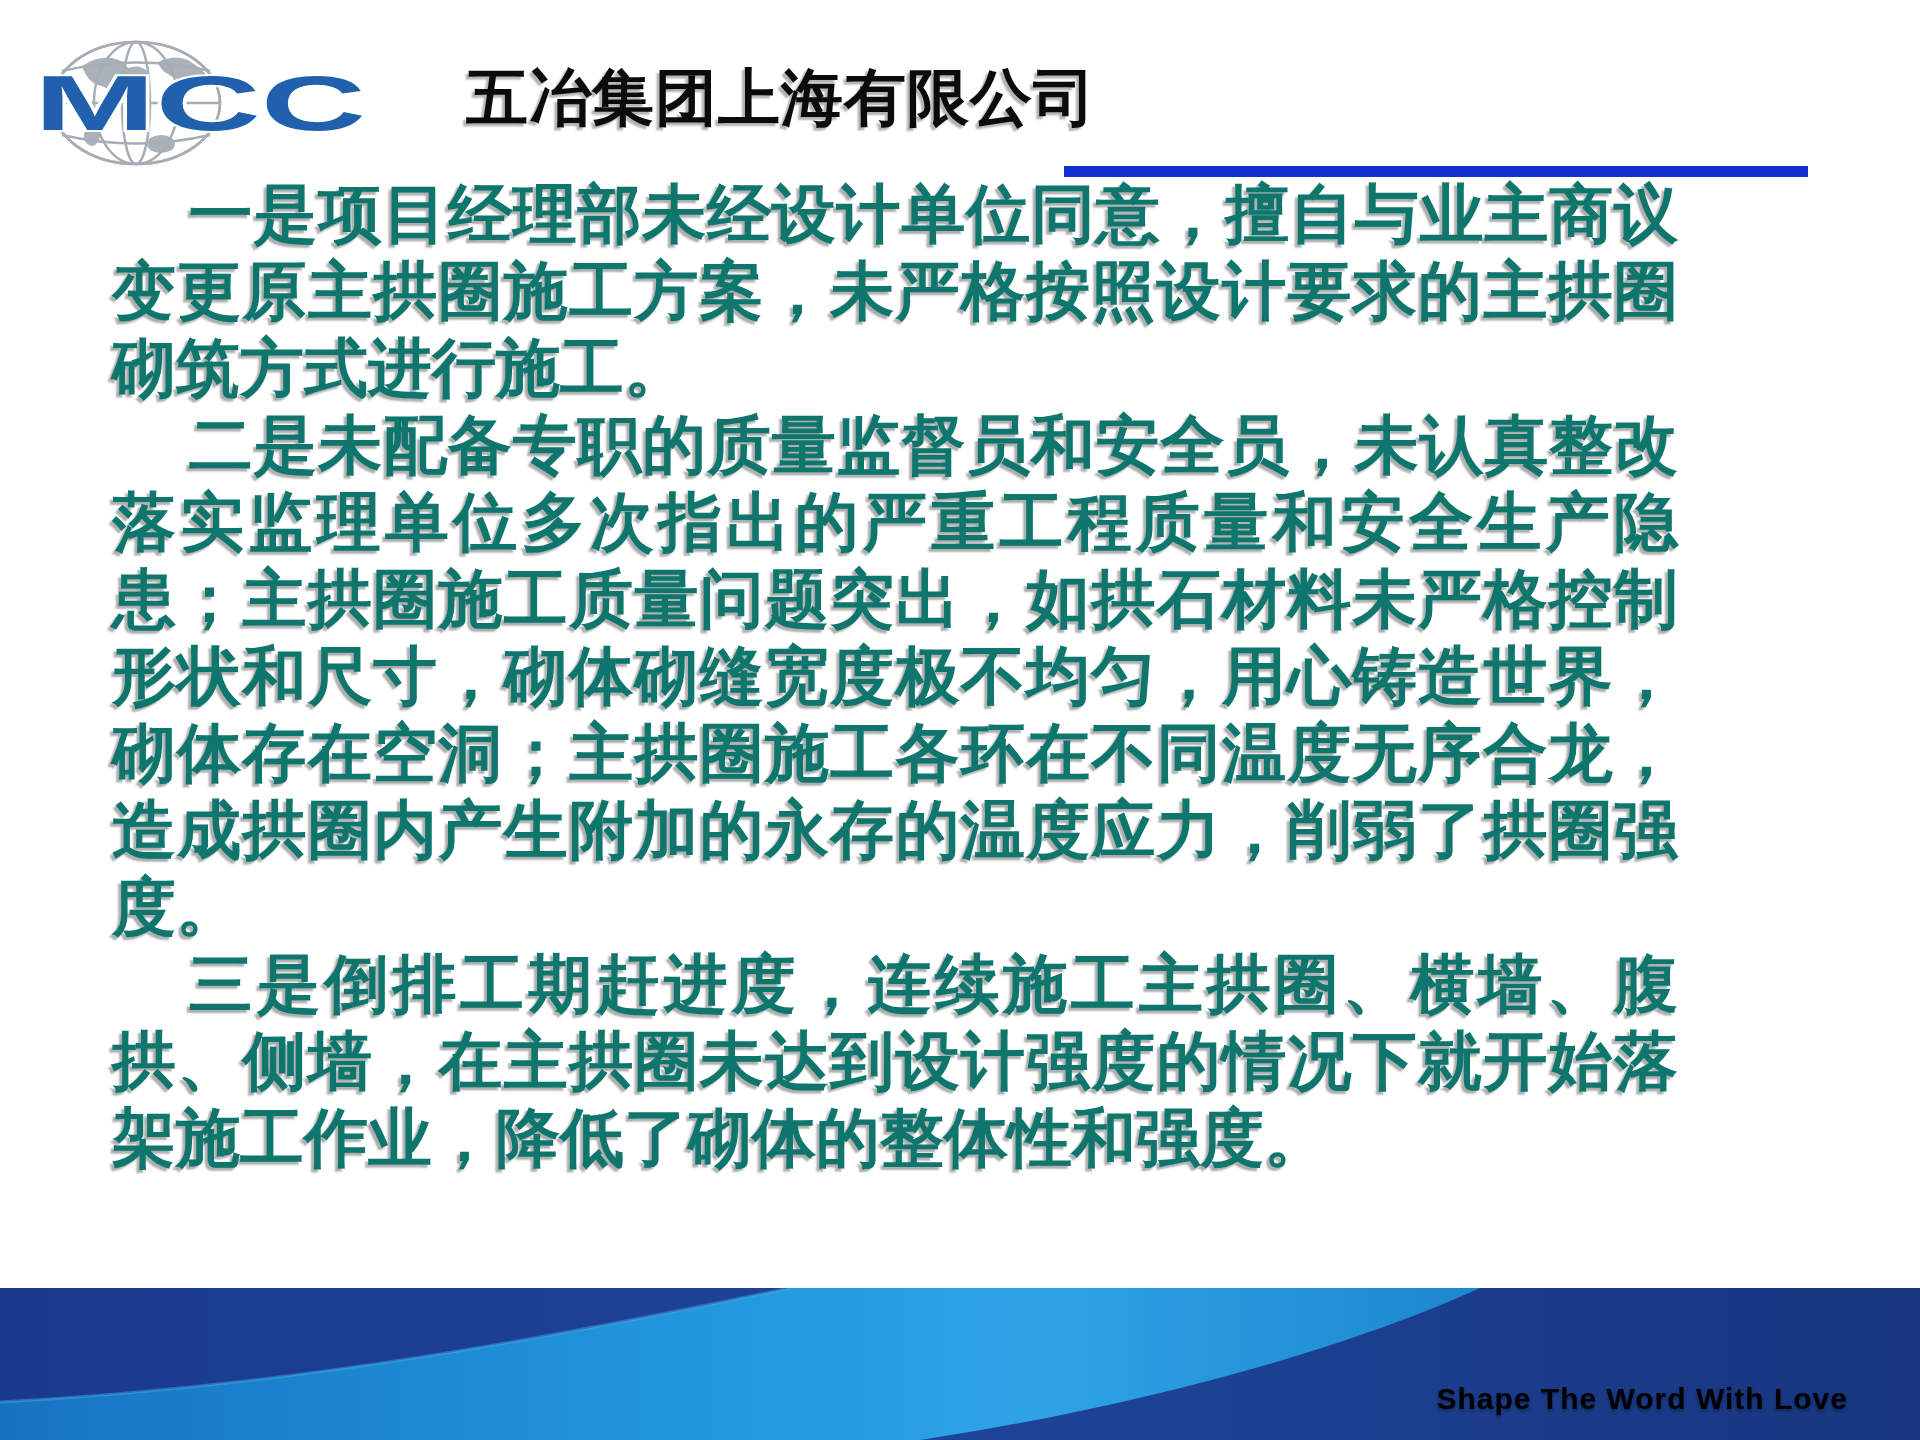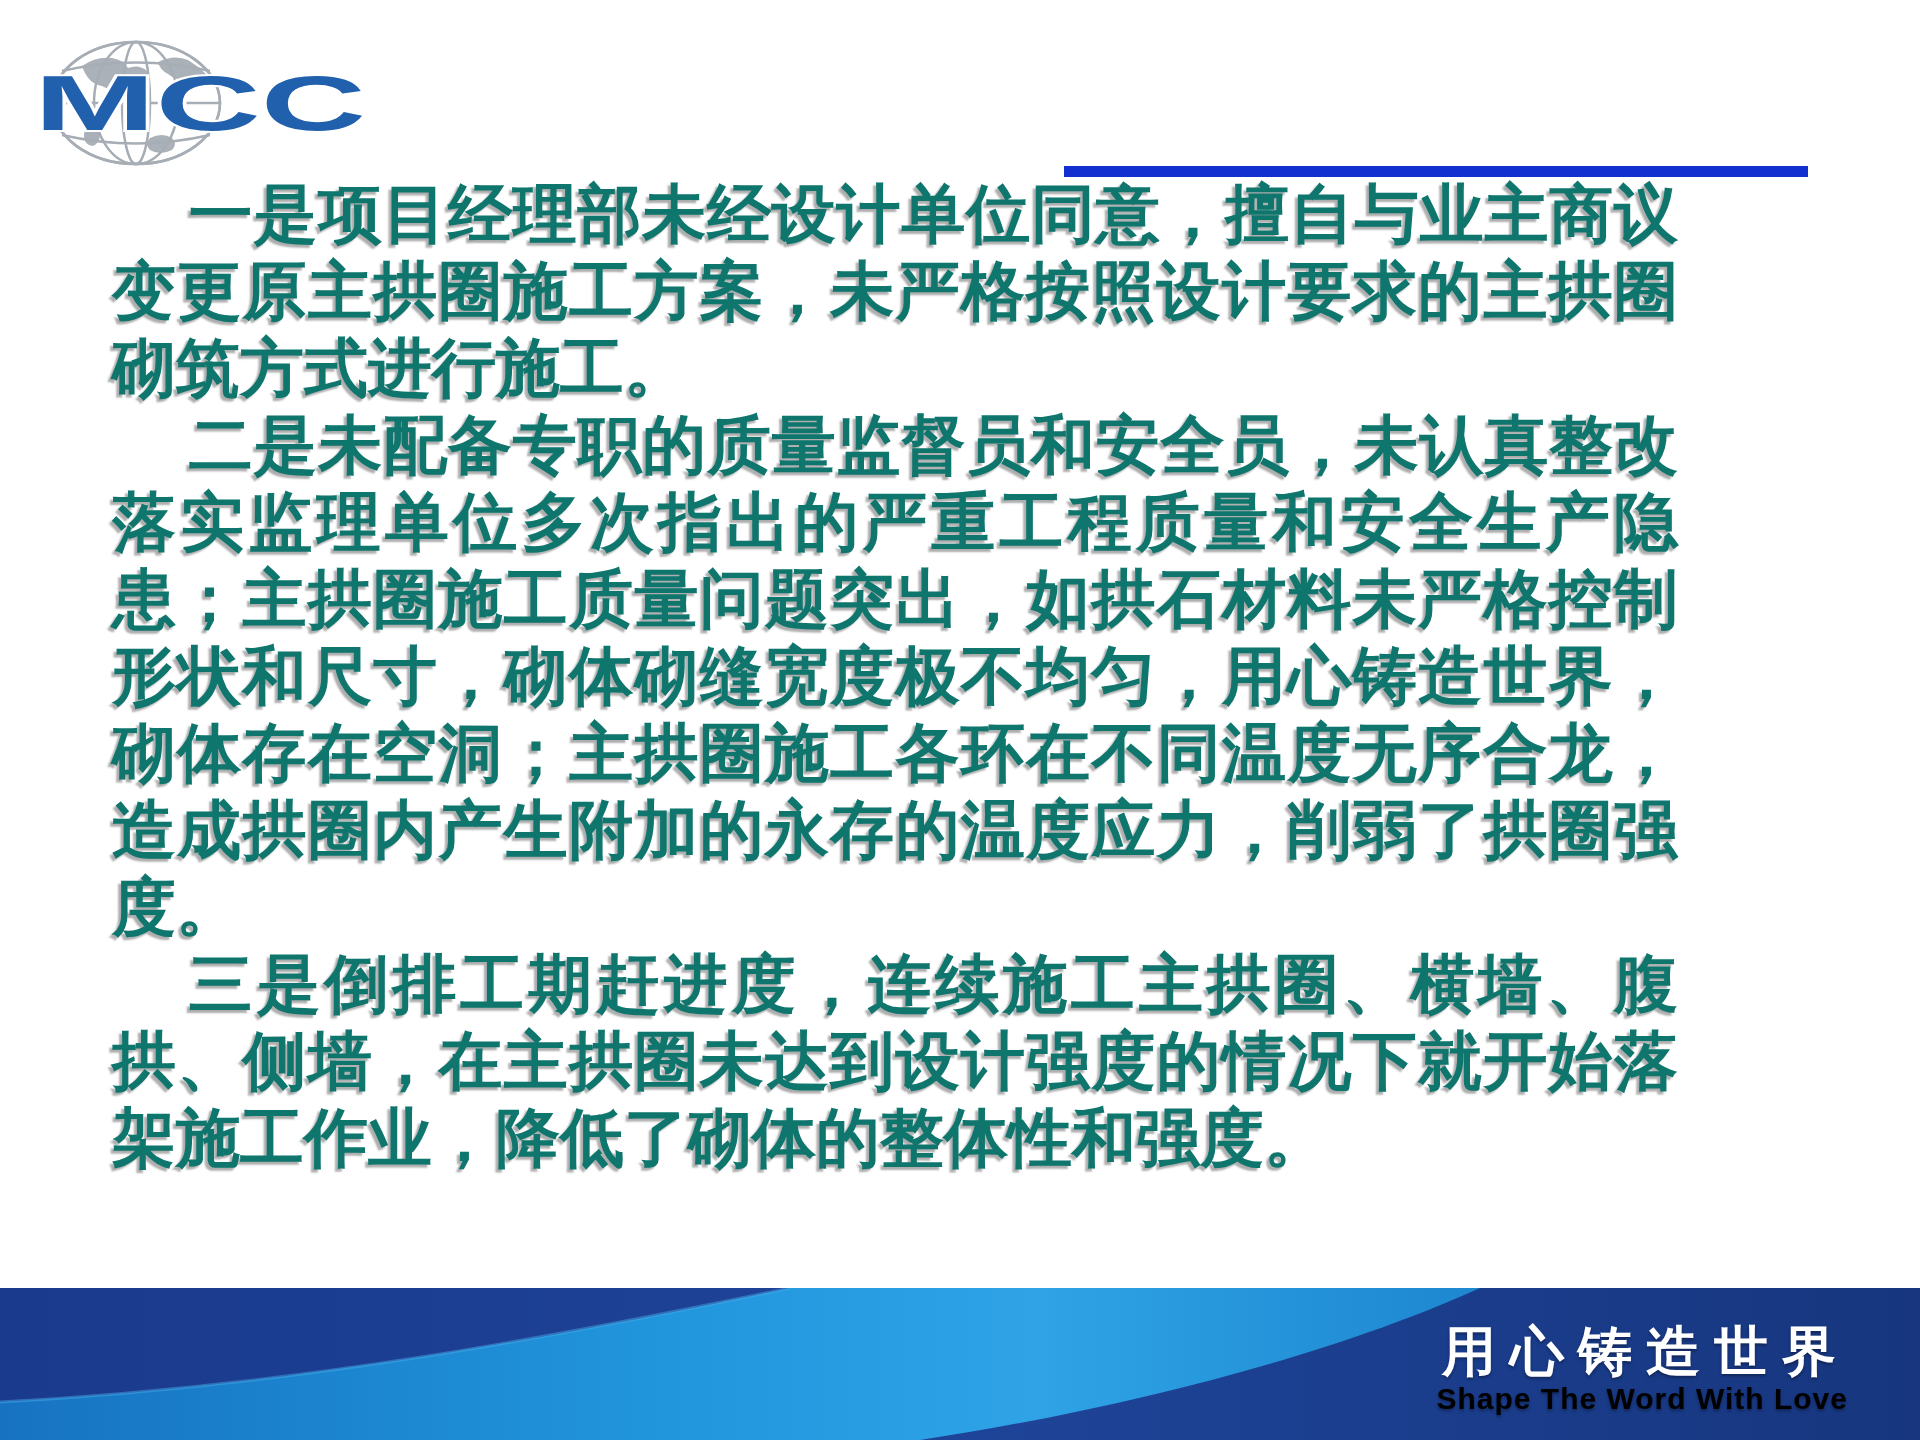--- a/index.html
+++ b/index.html
@@ -75,20 +75,21 @@
         <path d="M52 40 q14 -10 30 -8 q12 2 16 10 q10 -4 18 2 q6 6 2 12 q-10 8 -22 6 q-14 4 -24 -2 q-14 -2 -20 -20 z"></path>
         <path d="M128 36 q16 -8 30 -2 q10 6 18 14 q-6 8 -16 6 q-12 2 -22 -6 q-8 -4 -10 -12 z"></path>
         <path d="M120 112 q12 -6 22 0 q6 6 0 12 q-12 6 -22 0 q-6 -6 0 -12 z"></path>
         <path d="M58 100 q10 -2 12 8 q0 10 -8 12 q-8 -2 -8 -10 q0 -8 4 -10 z"></path>
       </g>
 
       <text x="4" y="104" font-size="78" font-weight="bold" font-family="Liberation Sans, DejaVu Sans, sans-serif" fill="#2060ac" stroke="#ffffff" stroke-width="4" paint-order="stroke" textLength="332" lengthAdjust="spacingAndGlyphs">MCC</text>
     </svg>
   </div>
 
+  <div class="company-title">五冶集团上海有限公司</div>
 
   <div class="title-rule"></div>
 
   <div class="body-text">
     <p>一是项目经理部未经设计单位同意，擅自与业主商议变更原主拱圈施工方案，未严格按照设计要求的主拱圈砌筑方式进行施工。</p>
     <p>二是未配备专职的质量监督员和安全员，未认真整改落实监理单位多次指出的严重工程质量和安全生产隐患；主拱圈施工质量问题突出，如拱石材料未严格控制形状和尺寸，砌体砌缝宽度极不均匀，用心铸造世界，砌体存在空洞；主拱圈施工各环在不同温度无序合龙，造成拱圈内产生附加的永存的温度应力，削弱了拱圈强度。</p>
     <p>三是倒排工期赶进度，连续施工主拱圈、横墙、腹拱、侧墙，在主拱圈未达到设计强度的情况下就开始落架施工作业，降低了砌体的整体性和强度。</p>
   </div>
 
   <div class="footer">
@@ -103,17 +104,16 @@
           <stop offset="0" stop-color="#1773c2"></stop>
           <stop offset="0.45" stop-color="#2196dd"></stop>
           <stop offset="0.7" stop-color="#2fa3e6"></stop>
           <stop offset="1" stop-color="#1d87cf"></stop>
         </linearGradient>
       </defs>
       <rect x="0" y="0" width="1920" height="152" fill="url(#navGrad)"></rect>
       <path d="M0,152 L0,114 C300,98 560,48 790,0 L1480,0 C1340,64 1130,120 920,152 Z" fill="url(#ribGrad)"></path>
       <path d="M0,114 C300,98 560,48 790,0" fill="none" stroke="#4ab0ea" stroke-width="3" opacity="0.45"></path>
     </svg>
-    <div class="slogan-cn">用心铸造世界</div>
     <div class="slogan-en">Shape The Word With Love</div>
   </div>
 
 </div>
 
 </body></html>

